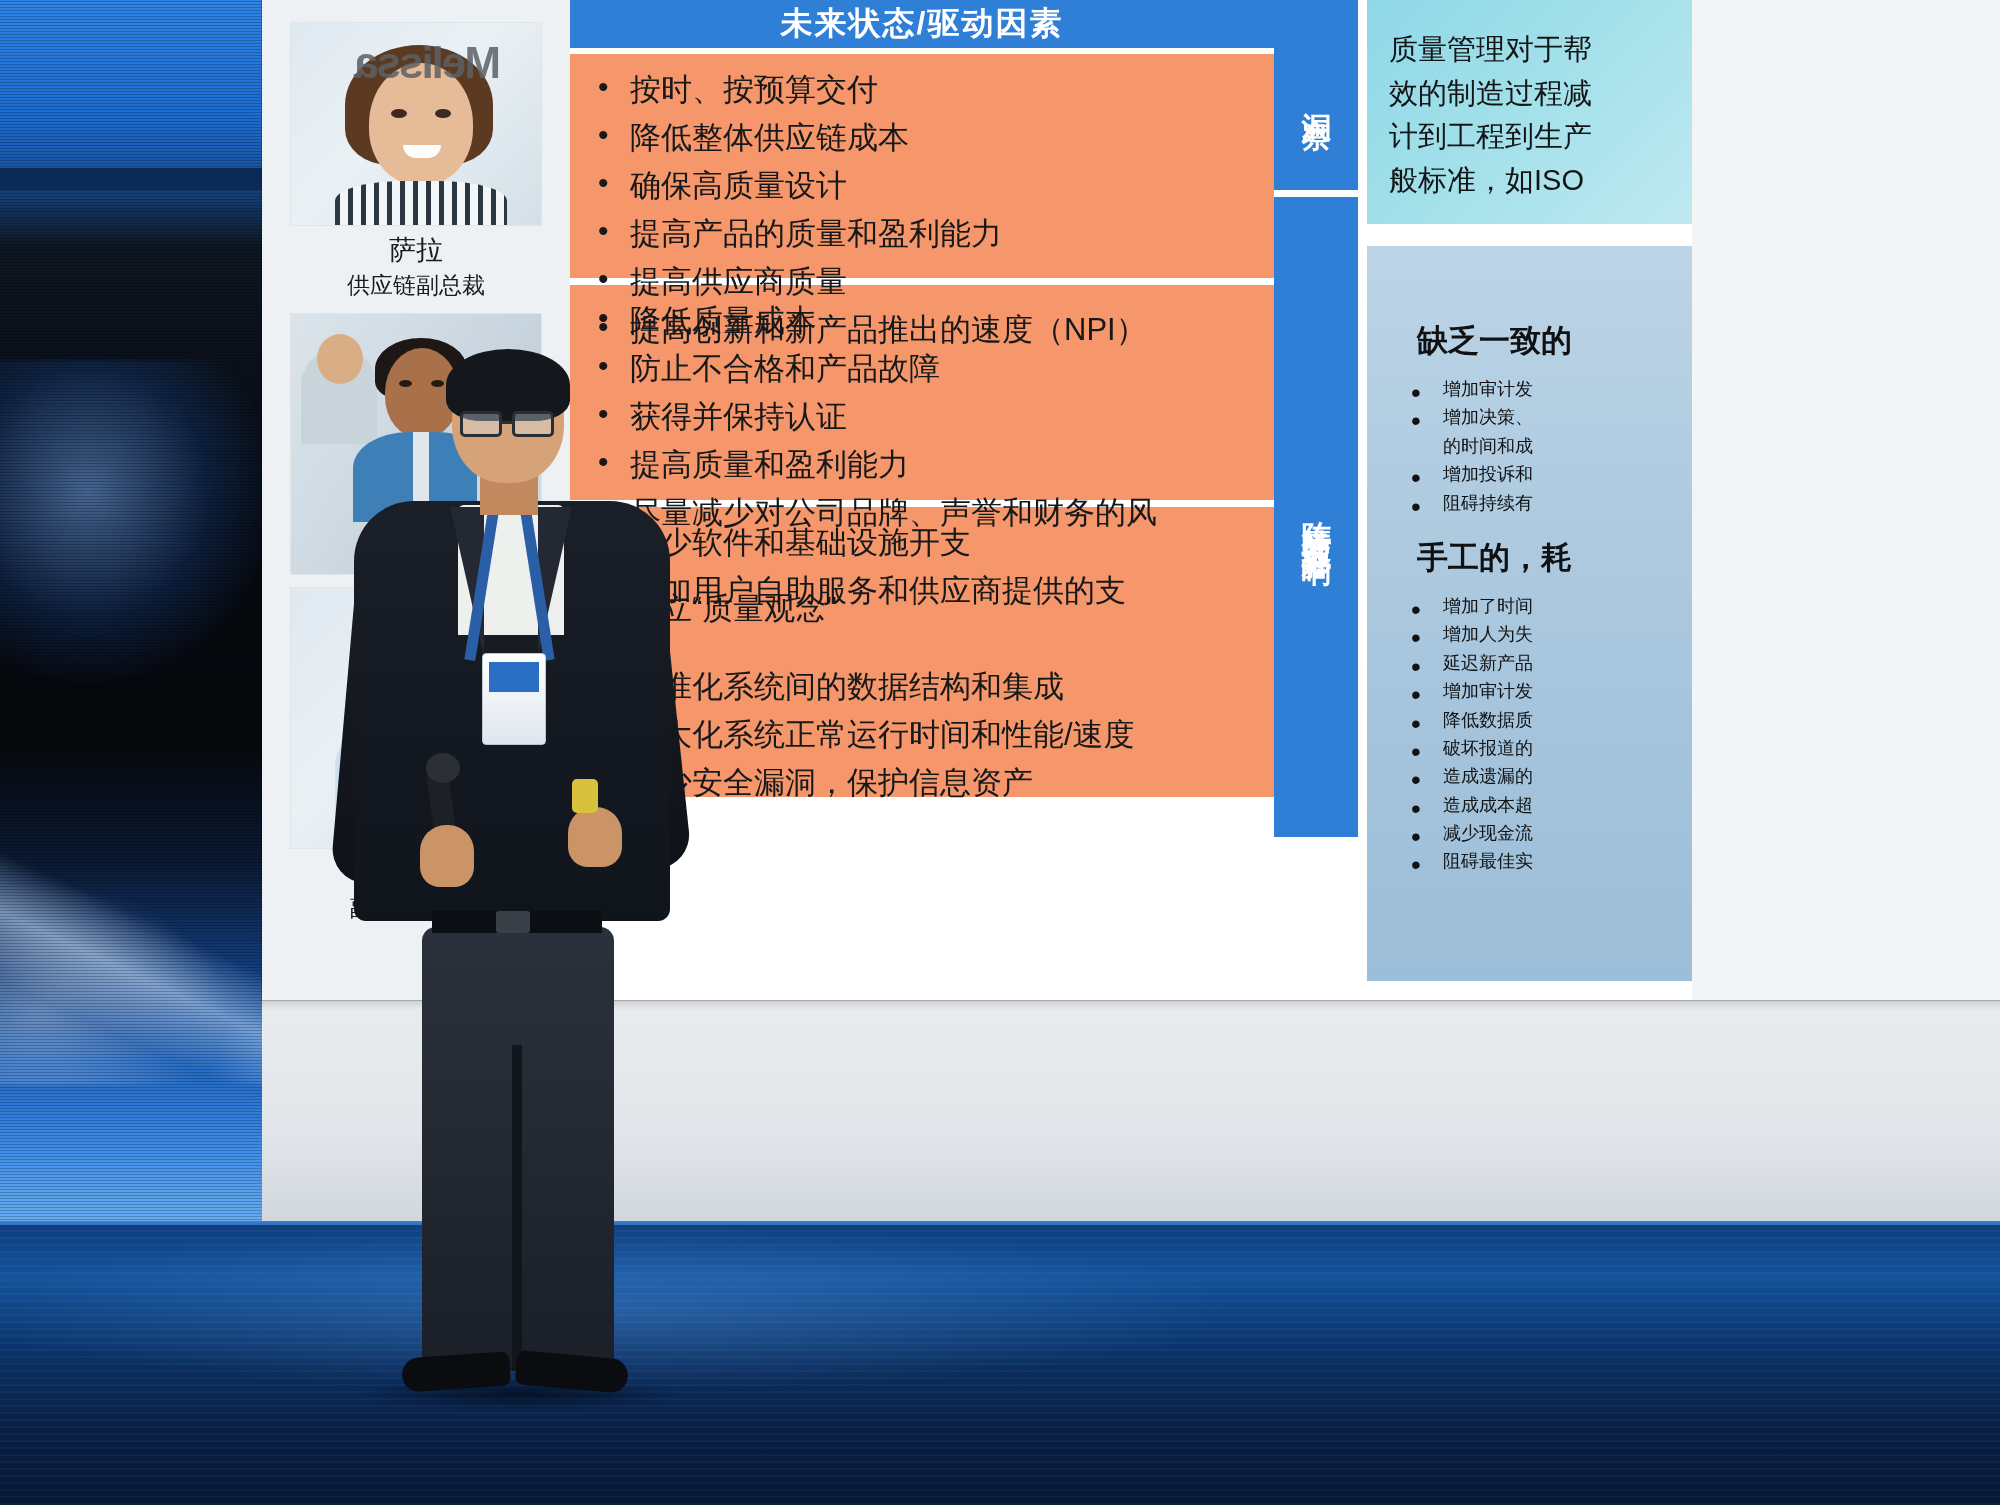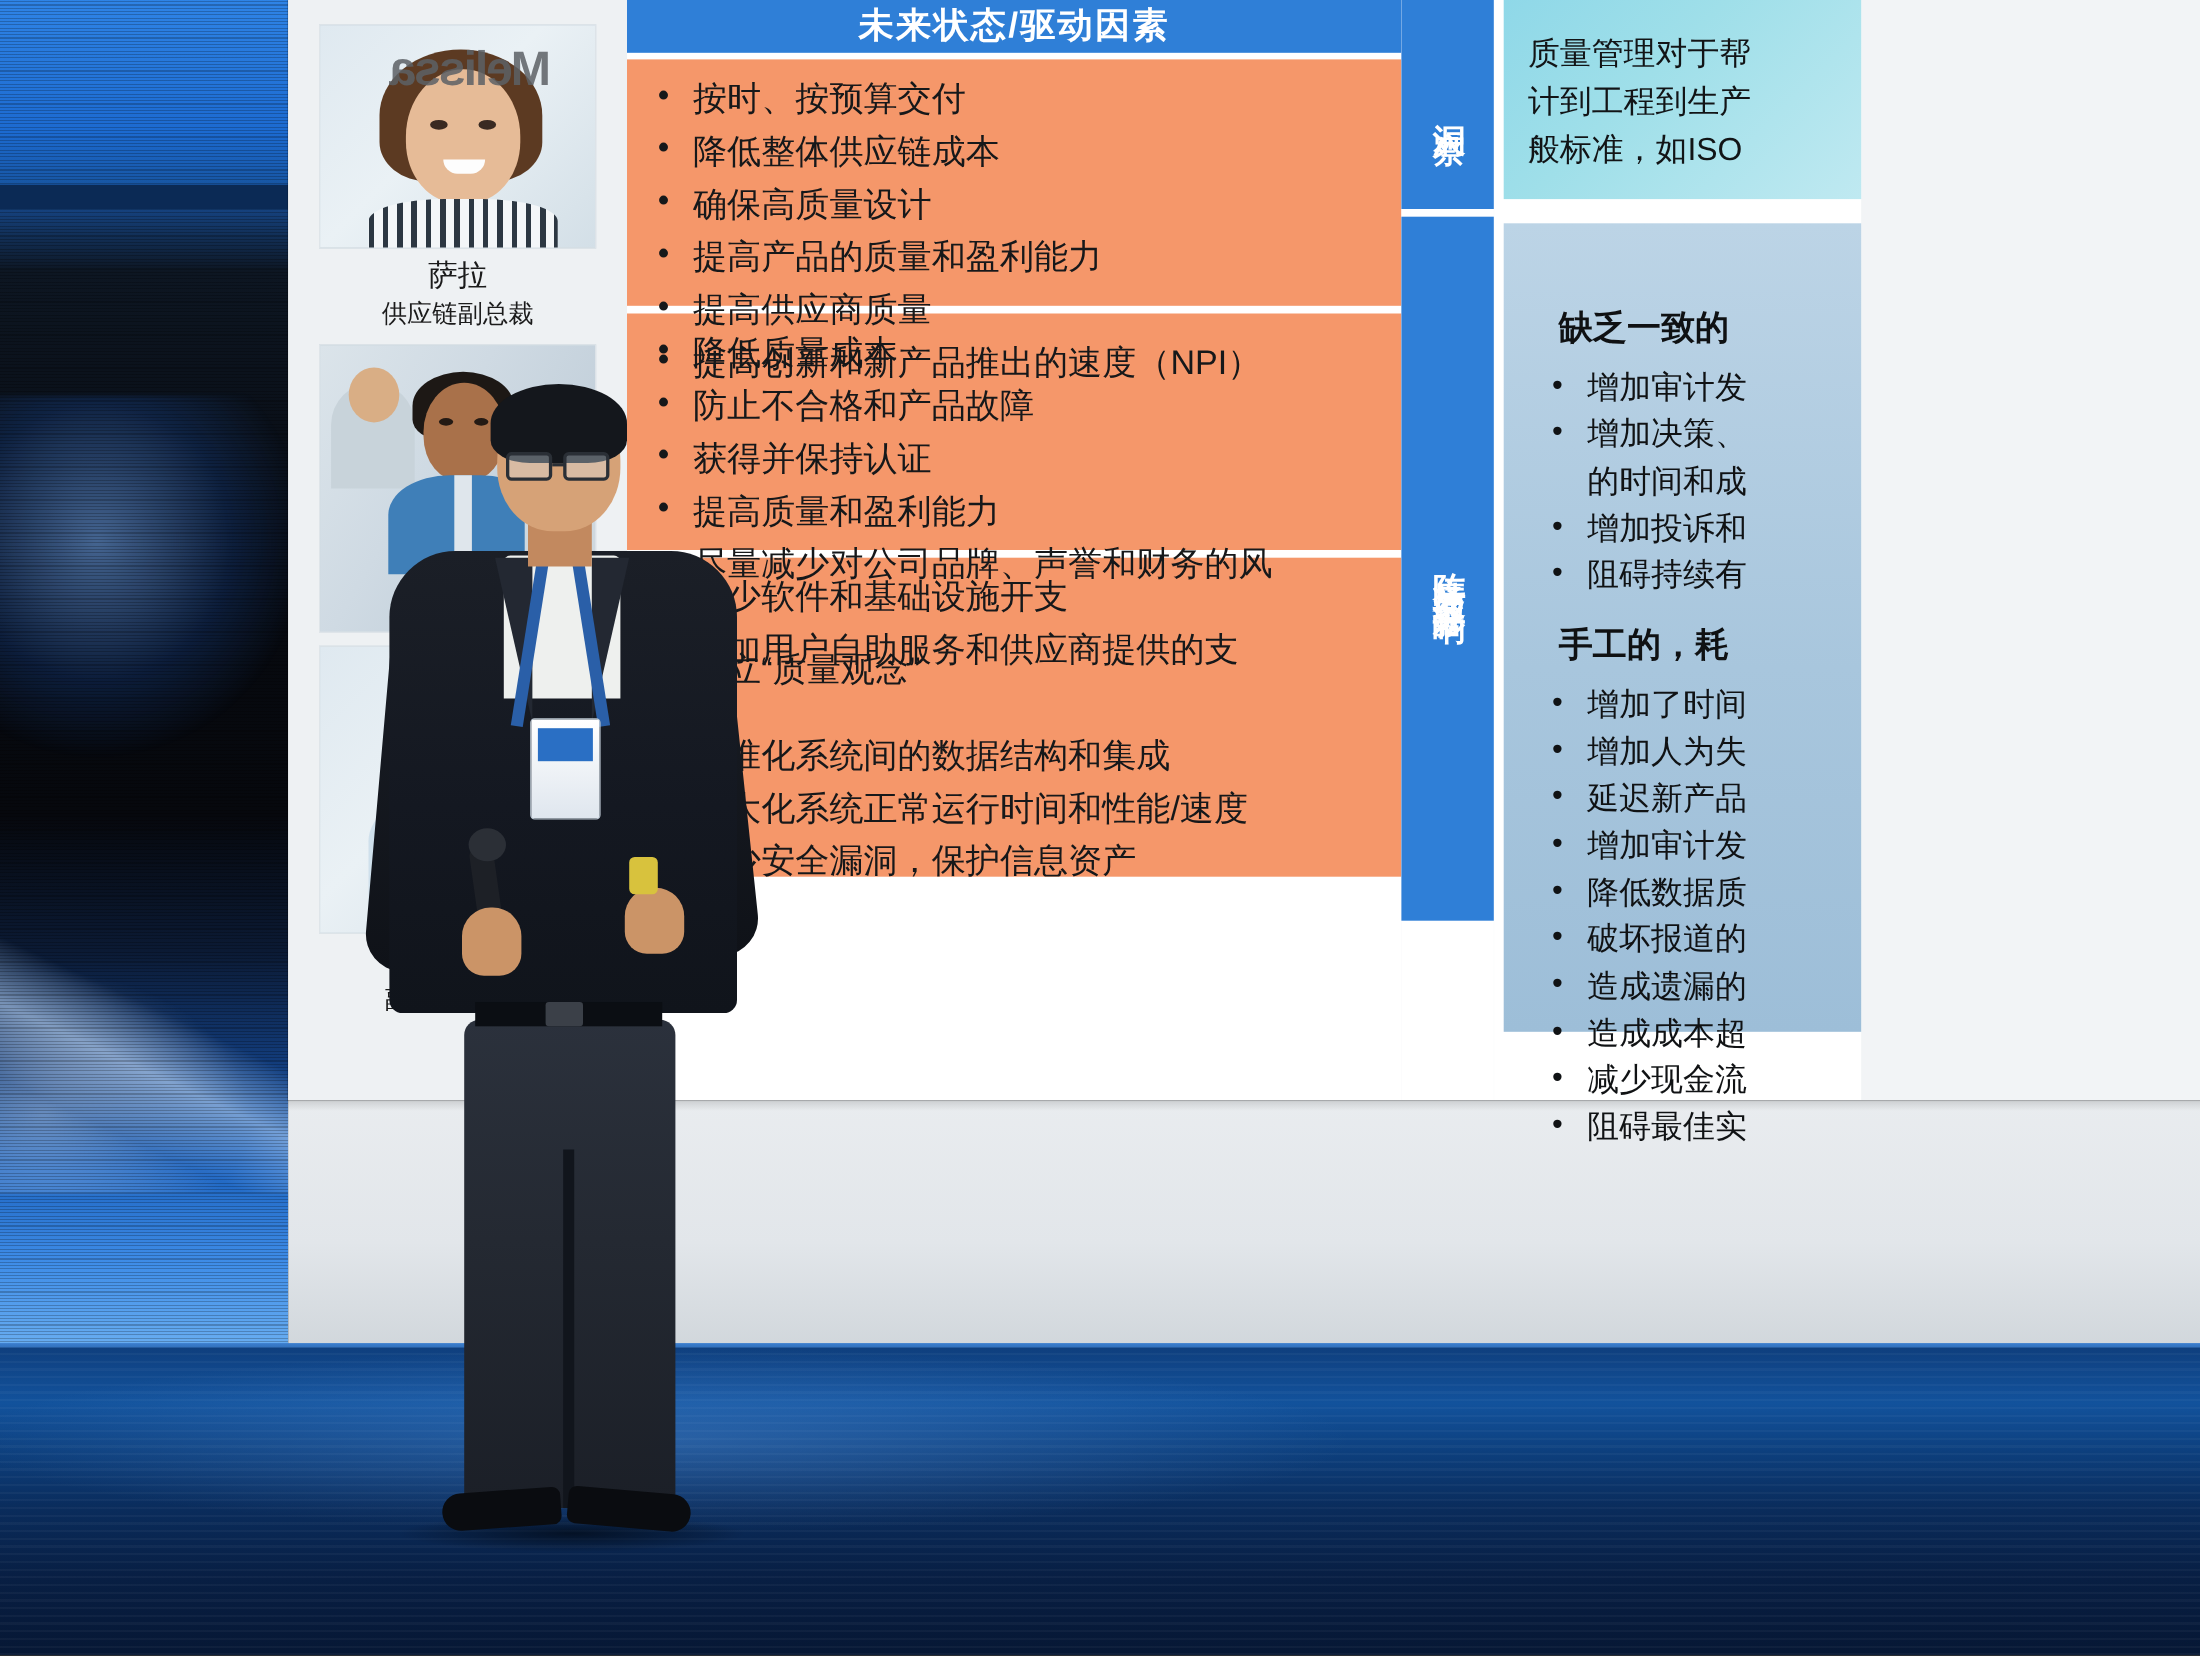--- a/index.html
+++ b/index.html
@@ -215,21 +215,21 @@
     height:735px;
   }
   .rbox-bottom h4 {
     font-size:31px; font-weight:700; color:#0f1113;
     margin:22px 0 16px 36px; white-space:nowrap;
   }
   .rbox-bottom h4.first { margin-top:44px; }
   .rbox-bottom ul { list-style:none; margin-left:14px; }
   .rbox-bottom li {
     position:relative; padding-left:48px;
-    font-size:29px; line-height:1.3; color:#101214;
+    font-size:18px; line-height:1.3; color:#101214;
     white-space:nowrap; margin-bottom:5px;
   }
   .rbox-bottom li::before {
     content:"•"; position:absolute; left:16px; top:-3px; font-size:28px;
   }
   .rbox-bottom li.cont::before { content:""; }
 
   
   #speaker { position:absolute; left:300px; top:355px; width:420px; height:800px; }
   .sp { position:absolute; }
@@ -438,20 +438,21 @@
         <div class="vlabel" style="height:640px;">
           <span>阵痛与业务影响</span>
         </div>
       </div>
 
       <div class="gap-col"></div>
 
       <div class="right-col">
         <div class="rbox-top">
           <p>质量管理对于帮</p>
+          <p>效的制造过程减</p>
           <p>计到工程到生产</p>
           <p>般标准，如ISO</p>
         </div>
 
         <div class="rbox-bottom">
           <h4 class="first">缺乏一致的</h4>
           <ul>
             <li>增加审计发</li>
             <li>增加决策、</li>
             <li class="cont">的时间和成</li>

